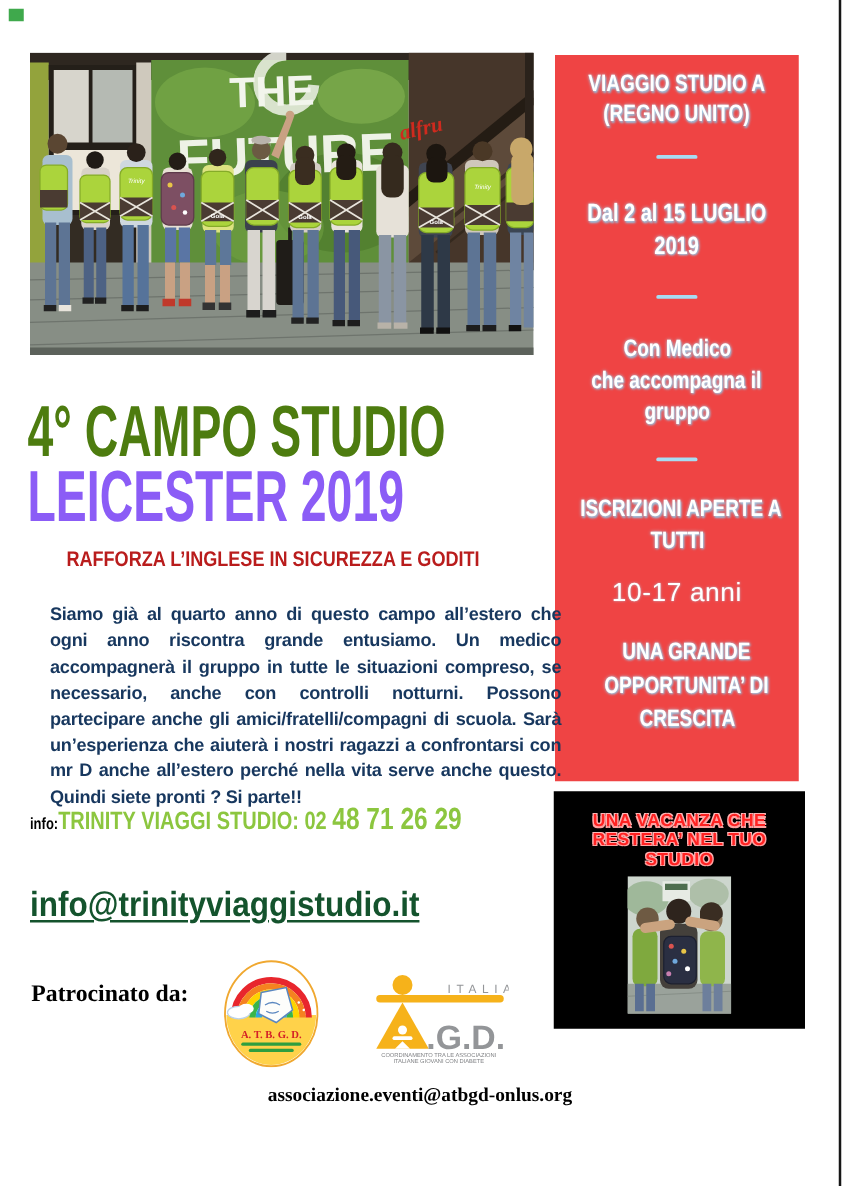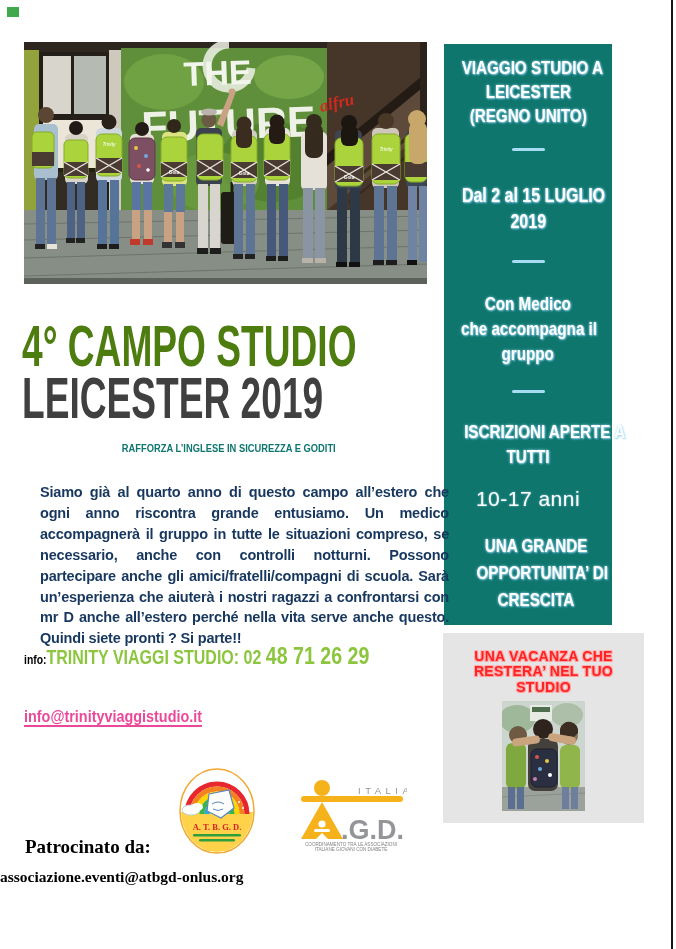--- a/index.html
+++ b/index.html
@@ -11,69 +11,69 @@
   .green-square{left:7px;top:7px;width:12px;height:10px;}
   .right-rule{left:671px;top:0;width:2px;height:949px;background:#161616;}
 
   
   .hero{left:24px;top:42px;width:403px;height:242px;overflow:hidden;}
 
   
   .cond{display:inline-block;white-space:nowrap;transform:scaleX(.8);transform-origin:center;}
 
   
-  .sidebar{left:444px;top:44px;width:168px;height:581px;background:#0f766e;color:#fff;
+  .sidebar{left:444px;top:44px;width:195px;height:581px;background:#ef4444;color:#fff;
            text-align:center;padding-top:12px;box-sizing:border-box;}
   .sb-line{line-height:24px;font-size:19px;font-weight:bold;}
   .sb-line .cond{text-shadow:0 0 3px rgba(170,225,250,.95),1px 1px 2px rgba(130,200,235,.9);}
   .sb-dash{width:33px;height:3px;background:#a7dcf2;margin:20px auto 0;border-radius:2px;}
   .sb-dash.d2{margin-top:26px;} .sb-dash.d3{margin-top:24px;}
   .sec-dates{margin-top:31px;} .sec-dates .sb-line{line-height:26px;font-size:20px;}
   .sec-medico{margin-top:28px;} .sec-medico .sb-line{line-height:25px;}
   .sec-iscr{margin-top:26px;} .sec-iscr .sb-line{line-height:25px;}
   .sb-age{margin-top:17px;font-size:21px;font-weight:400;letter-spacing:.5px;line-height:26px;
           text-shadow:0 0 2px rgba(170,225,250,.8);}
   .sec-opp{margin-top:20px;} .sec-opp .sb-line{line-height:27px;padding-left:16px;}
 
   
-  .promo{left:443px;top:633px;width:201px;height:190px;background:#e5e5e5;text-align:center;
+  .promo{left:443px;top:633px;width:201px;height:190px;background:#000000;text-align:center;
          padding-top:16px;box-sizing:border-box;}
   .promo-line{font-size:14px;line-height:15.4px;font-weight:bold;color:#ff2222;letter-spacing:.3px;
          text-shadow:1px 1px 0 #ff9f9f,-1px -1px 0 #ffb5b5,1px -1px 0 #ffb5b5,-1px 1px 0 #ff9f9f;}
   .promo-photo{display:block;margin:6px auto 0;width:83px;height:110px;}
 
   
   .title{left:22px;top:312px;width:420px;}
   .t-line{height:52px;font-size:58px;font-weight:bold;letter-spacing:0;}
   .t-line .cond{transform:scaleX(.64);transform-origin:left center;}
-  .t1{color:#4d7c0f;} .t2{color:#404040;}
-
-  .subtitle{left:24px;top:438px;width:410px;text-align:center;color:#0f766e;font-weight:bold;
-            font-size:11px;line-height:20px;}
+  .t1{color:#4d7c0f;} .t2{color:#8b5cf6;}
+
+  .subtitle{left:24px;top:438px;width:410px;text-align:left;color:#b91c1c;font-weight:bold;
+            font-size:17px;line-height:20px;}
   .subtitle .cond{transform:scaleX(.85);}
 
   .bodycopy{left:40px;top:482px;width:409px;color:#17375e;font-weight:bold;font-size:14.5px;
             line-height:20.9px;text-align:justify;letter-spacing:-.2px;}
 
   
   .contact{left:24px;top:642px;width:420px;white-space:nowrap;}
   .contact .scale{display:inline-block;transform:scaleX(.8);transform-origin:left bottom;}
   .c-info{font-size:13px;font-weight:bold;color:#000;}
   .c-agency{font-size:20px;font-weight:bold;color:#8cc63f;}
   .c-phone{font-size:24.5px;font-weight:bold;color:#8cc63f;}
-  .email{left:24px;top:708px;font-size:16px;font-weight:bold;color:#ec4899;}
+  .email{left:24px;top:708px;font-size:28px;font-weight:bold;color:#14532d;}
   .email .cond{transform:scaleX(.9);transform-origin:left center;text-decoration:underline;
                text-decoration-thickness:2px;text-underline-offset:3px;}
 
   
-  .patrocinato{left:25px;top:836px;font-family:"Liberation Serif",serif;font-weight:bold;
+  .patrocinato{left:25px;top:785px;font-family:"Liberation Serif",serif;font-weight:bold;
                font-size:19px;color:#000;}
   .atbgd{left:179px;top:768px;width:76px;height:86px;}
   .agd{left:295px;top:779px;width:112px;height:72px;}
-  .bottom-email{left:0;top:868px;width:672px;font-family:"Liberation Serif",serif;
+  .bottom-email{left:0;top:868px;width:672px;text-align:center;font-family:"Liberation Serif",serif;
                 font-weight:bold;font-size:15.5px;color:#000;}
 </style>
 </head>
 <body>
 
 <div class="page">
 
   <div class="abs green-square" style="background:#3fa94c"></div>
   <div class="abs right-rule"></div>
 
@@ -290,21 +290,20 @@
             <circle cx="393" cy="77" r="9" fill="#c8a86a"></circle>
             <rect x="385" y="80" width="18" height="42" rx="7" fill="#c8a86a"></rect>
           </g>
       </g>
     </svg>
   </div>
 
   <div class="abs sidebar">
     <div class="sb-sec">
       <div class="sb-line"><span class="cond">VIAGGIO STUDIO A</span></div>
-      <div class="sb-line"><span class="cond">LEICESTER</span></div>
       <div class="sb-line"><span class="cond">(REGNO UNITO)</span></div>
     </div>
     <div class="sb-dash"></div>
     <div class="sb-sec sec-dates">
       <div class="sb-line"><span class="cond">Dal 2 al 15 LUGLIO</span></div>
       <div class="sb-line"><span class="cond">2019</span></div>
     </div>
     <div class="sb-dash d2"></div>
     <div class="sb-sec sec-medico">
       <div class="sb-line"><span class="cond">Con Medico</span></div>

